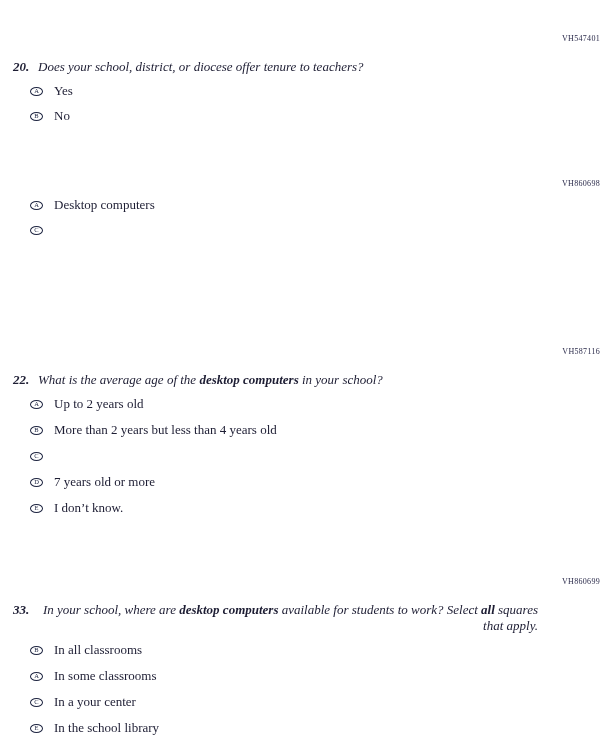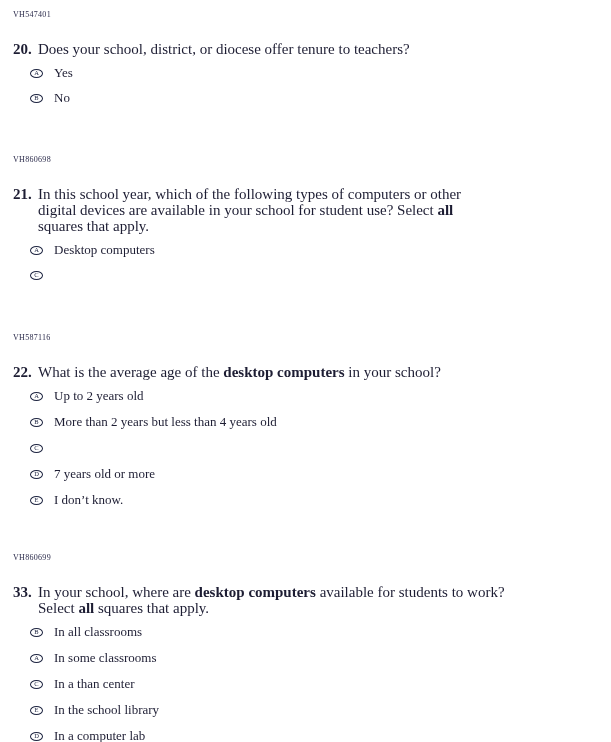--- a/index.html
+++ b/index.html
@@ -6,32 +6,34 @@
   body {
     width: 611px; height: 742px;
     background: #ffffff;
     font-family: "Liberation Serif", "DejaVu Serif", serif;
     color: #1d1d33;
     position: relative;
     overflow: hidden;
   }
   .section { position: absolute; left: 13px; right: 11px; }
   .qcode {
-    text-align: left;
+    text-align: right;
     font-size: 8px;
     letter-spacing: 0.3px;
     color: #2a2a4a;
     line-height: 10px;
     height: 10px;
+    margin-top: 24px;
   }
   .question {
     display: flex;
-    margin-top: 21px;
-    font-size: 15px;
+    margin-top: 15px;
+    font-size: 13px;
     line-height: 16px;
+    font-style: italic;
   }
   .qnum { font-weight: bold; min-width: 25px; flex: 0 0 25px; }
   .qtext { }
   .b { font-weight: bold; }
   .options { margin-top: 9px; margin-left: 17px; }
   .option {
     display: flex;
     align-items: center;
     height: 14px;
     margin-bottom: 11px;
@@ -47,24 +49,24 @@
     font-size: 6.5px;
     line-height: 1;
     color: #1d2440;
     margin-right: 11px;
     flex: 0 0 13px;
     box-sizing: border-box;
   }
   .opts-wide .option { margin-bottom: 12px; }
   #sec-20 { top: 10px; }
   #sec-21 { top: 155px; }
-  #sec-22 { top: 333px; }
+  #sec-22 { top: 323px; }
   #sec-23 { top: 553px; }
   #sec-21 .qtext { max-width: 460px; }
-  #sec-23 .qtext { max-width: 500px; }
+  #sec-23 .qtext { max-width: 500px; text-align: right; }
 </style>
 </head>
 <body>
 
 <div class="section" id="sec-20">
   <div class="qcode">VH547401</div>
   <div class="question">
     <span class="qnum">20.</span>
     <span class="qtext"><span>Does your school, district, or diocese offer tenure to teachers?</span></span>
   </div>
@@ -75,24 +77,20 @@
     </div>
     <div class="option">
       <span class="bubble">B</span>
       <span>No</span>
     </div>
   </div>
 </div>
 
 <div class="section" id="sec-21">
   <div class="qcode">VH860698</div>
-  <div class="question">
-    <span class="qnum">21.</span>
-    <span class="qtext"><span>In this school year, which of the following types of computers or other digital devices are available in your school for student use? Select </span><span class="b">all</span><span> squares that apply.</span></span>
-  </div>
   <div class="options">
     <div class="option">
       <span class="bubble">A</span>
       <span>Desktop computers</span>
     </div>
     <div class="option">
       <span class="bubble">C</span>
     </div>
   </div>
 </div>
@@ -136,21 +134,21 @@
     <div class="option">
       <span class="bubble">B</span>
       <span>In all classrooms</span>
     </div>
     <div class="option">
       <span class="bubble">A</span>
       <span>In some classrooms</span>
     </div>
     <div class="option">
       <span class="bubble">C</span>
-      <span>In a than center</span>
+      <span>In a your center</span>
     </div>
     <div class="option">
       <span class="bubble">E</span>
       <span>In the school library</span>
     </div>
     <div class="option">
       <span class="bubble">D</span>
       <span>In a computer lab</span>
     </div>
   </div>

